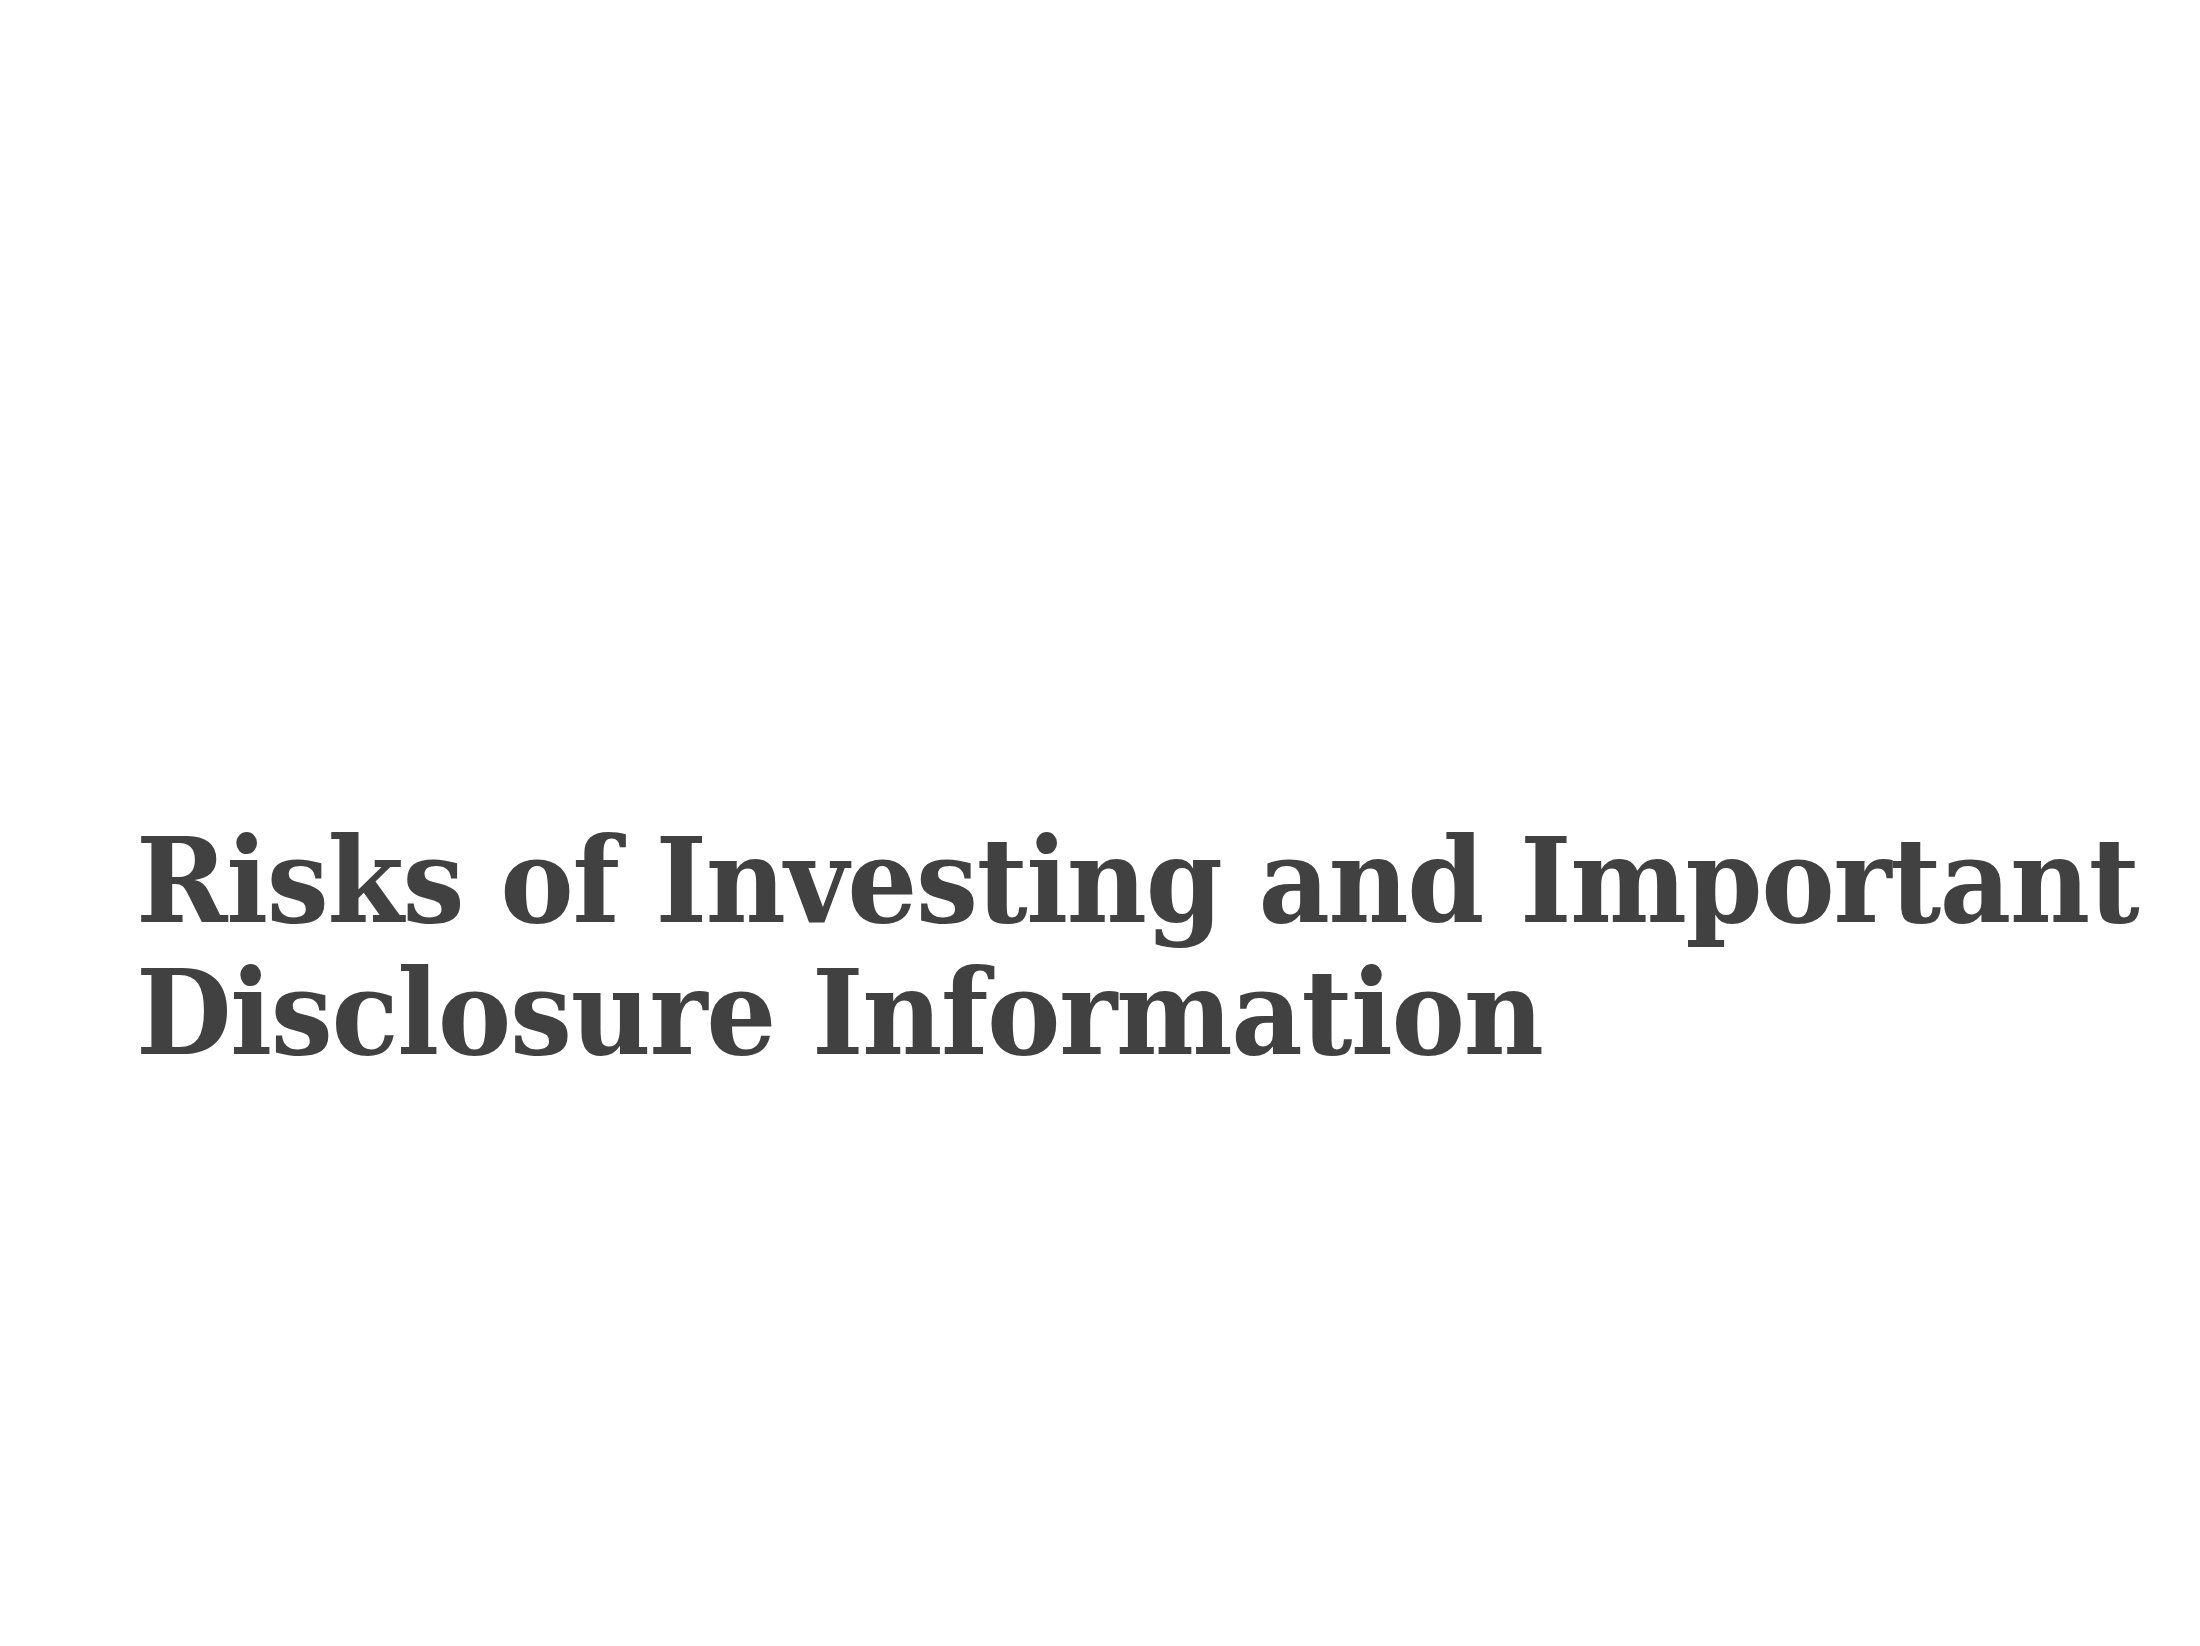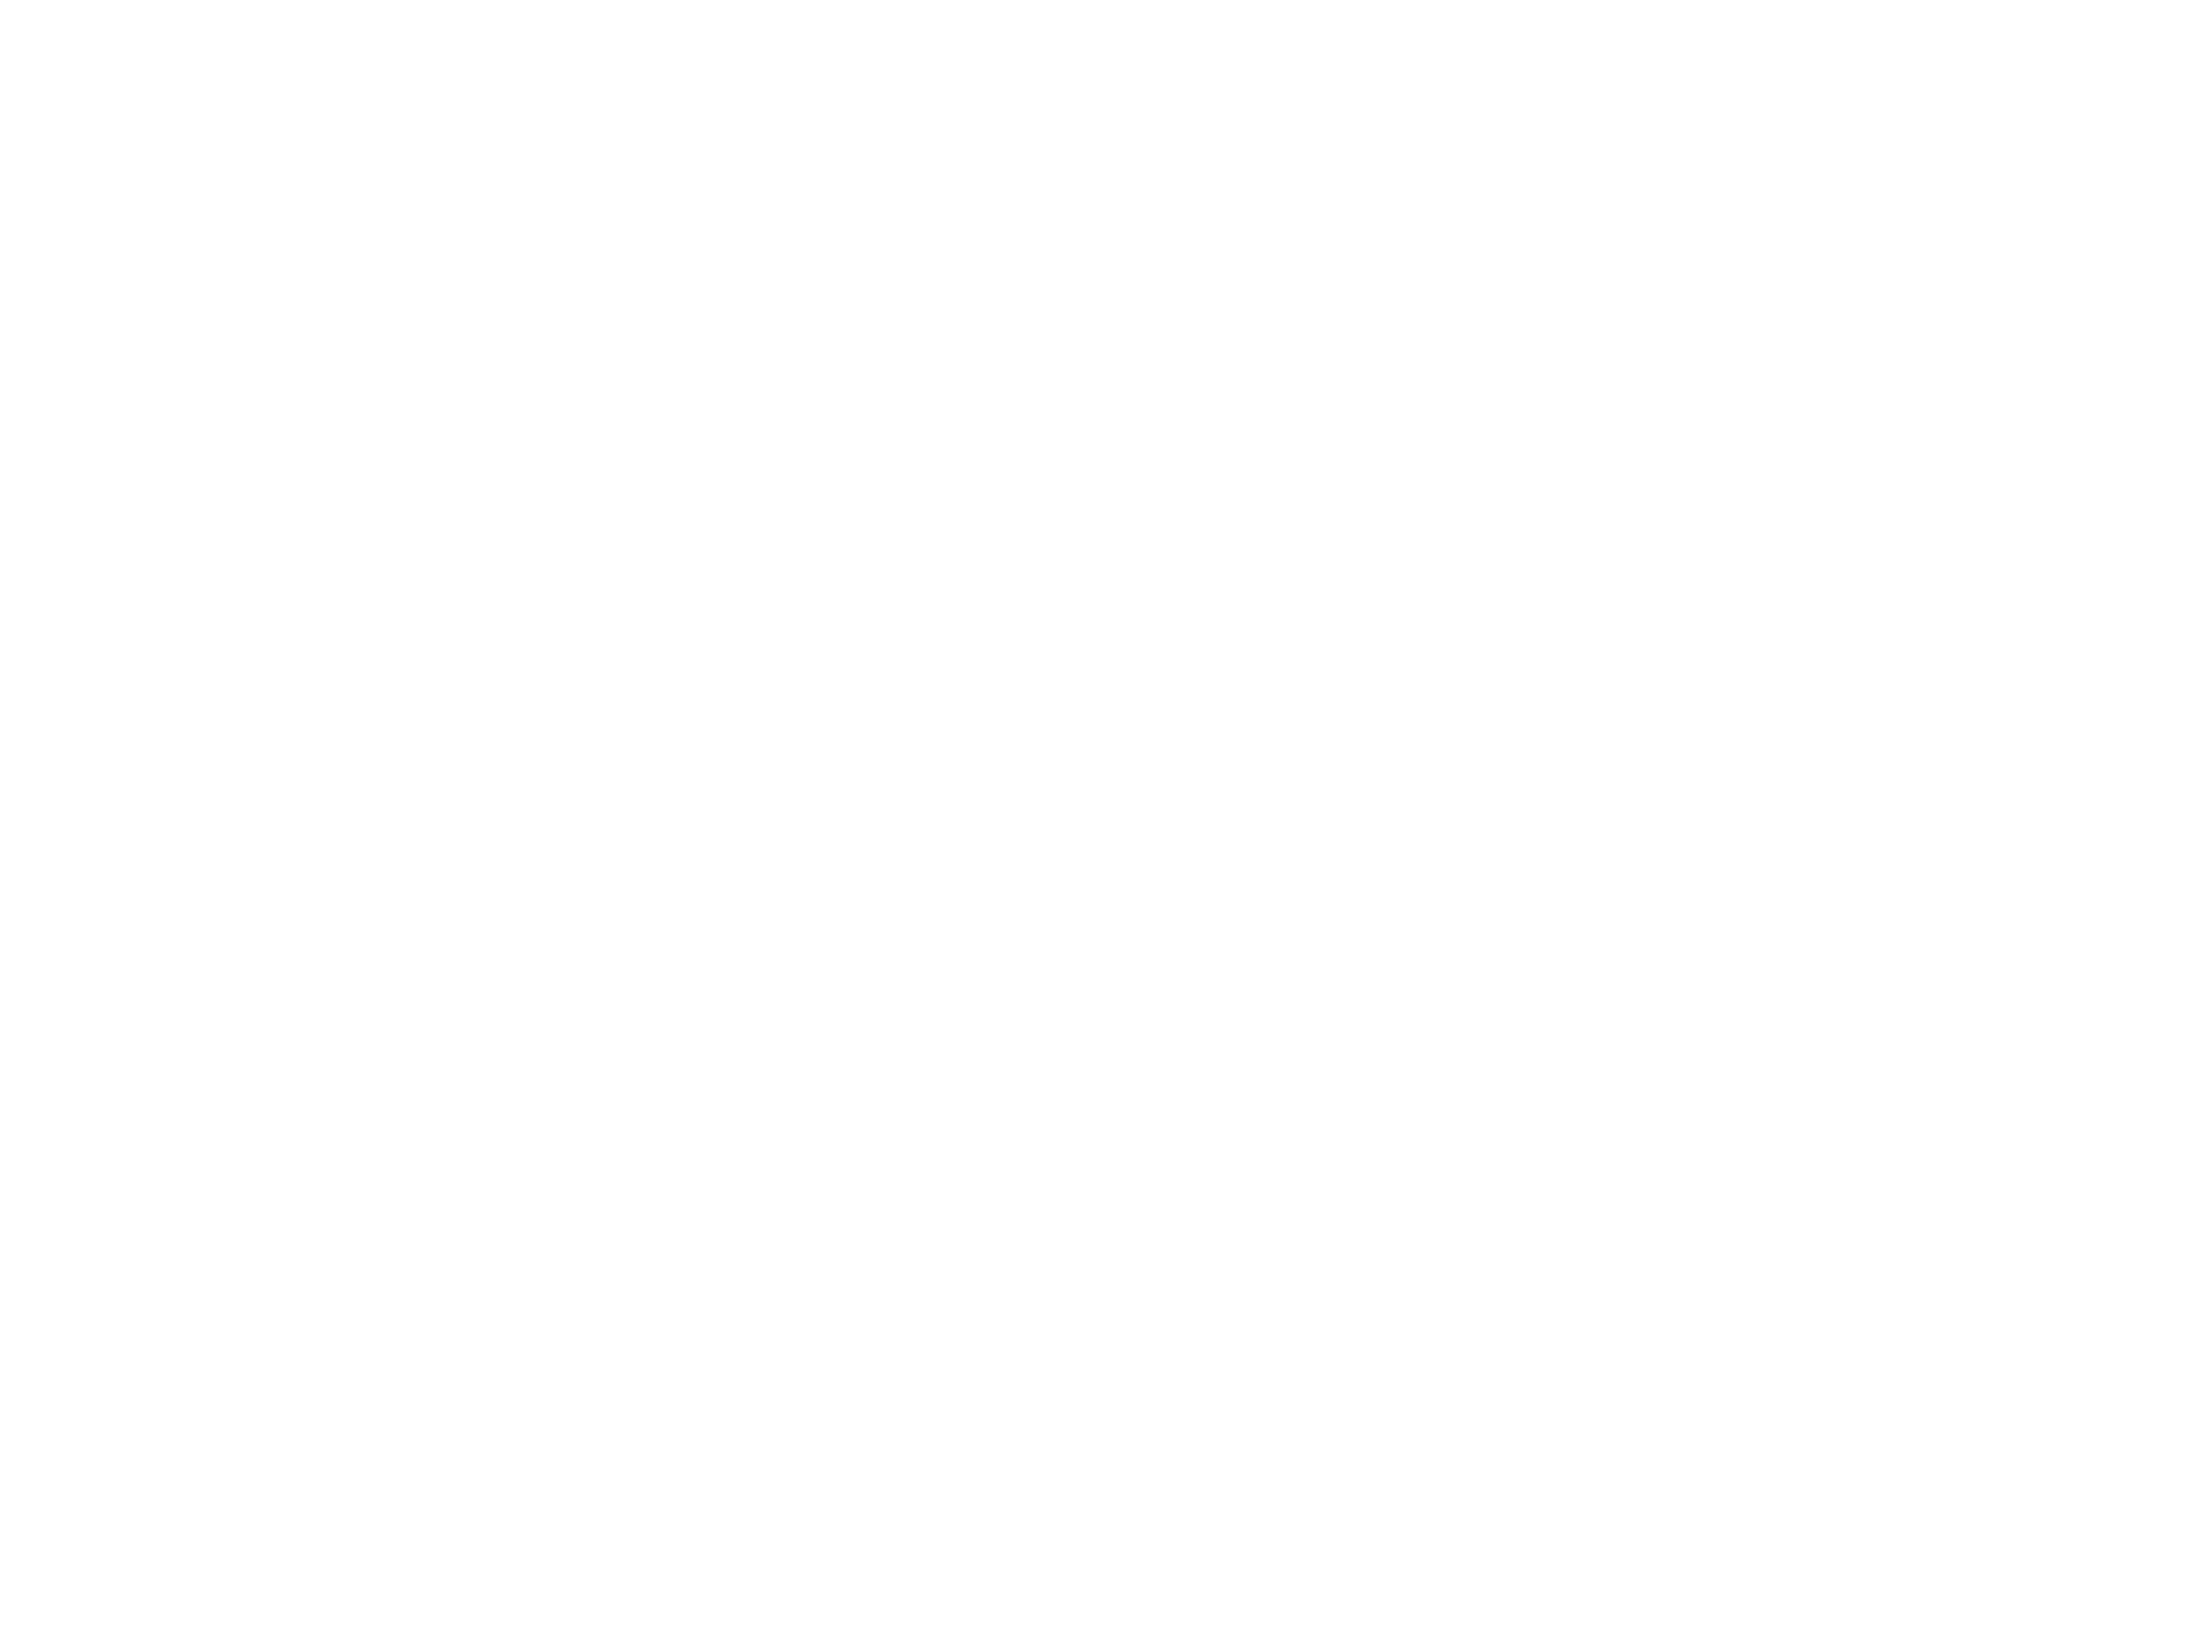--- a/index.html
+++ b/index.html
@@ -46,20 +46,24 @@
     top: 1520px;
     width: 2200px;
     height: 126px;
   }
 </style>
 </head>
 <body>
 
 <div id="slide">
 
+  <div id="title-block">
+    <div class="title-line">Risks of Investing and Important</div>
+    <div class="title-line">Disclosure Information</div>
+  </div>
 
   <div id="footer">
 
     
     
 
     
     
 
     

